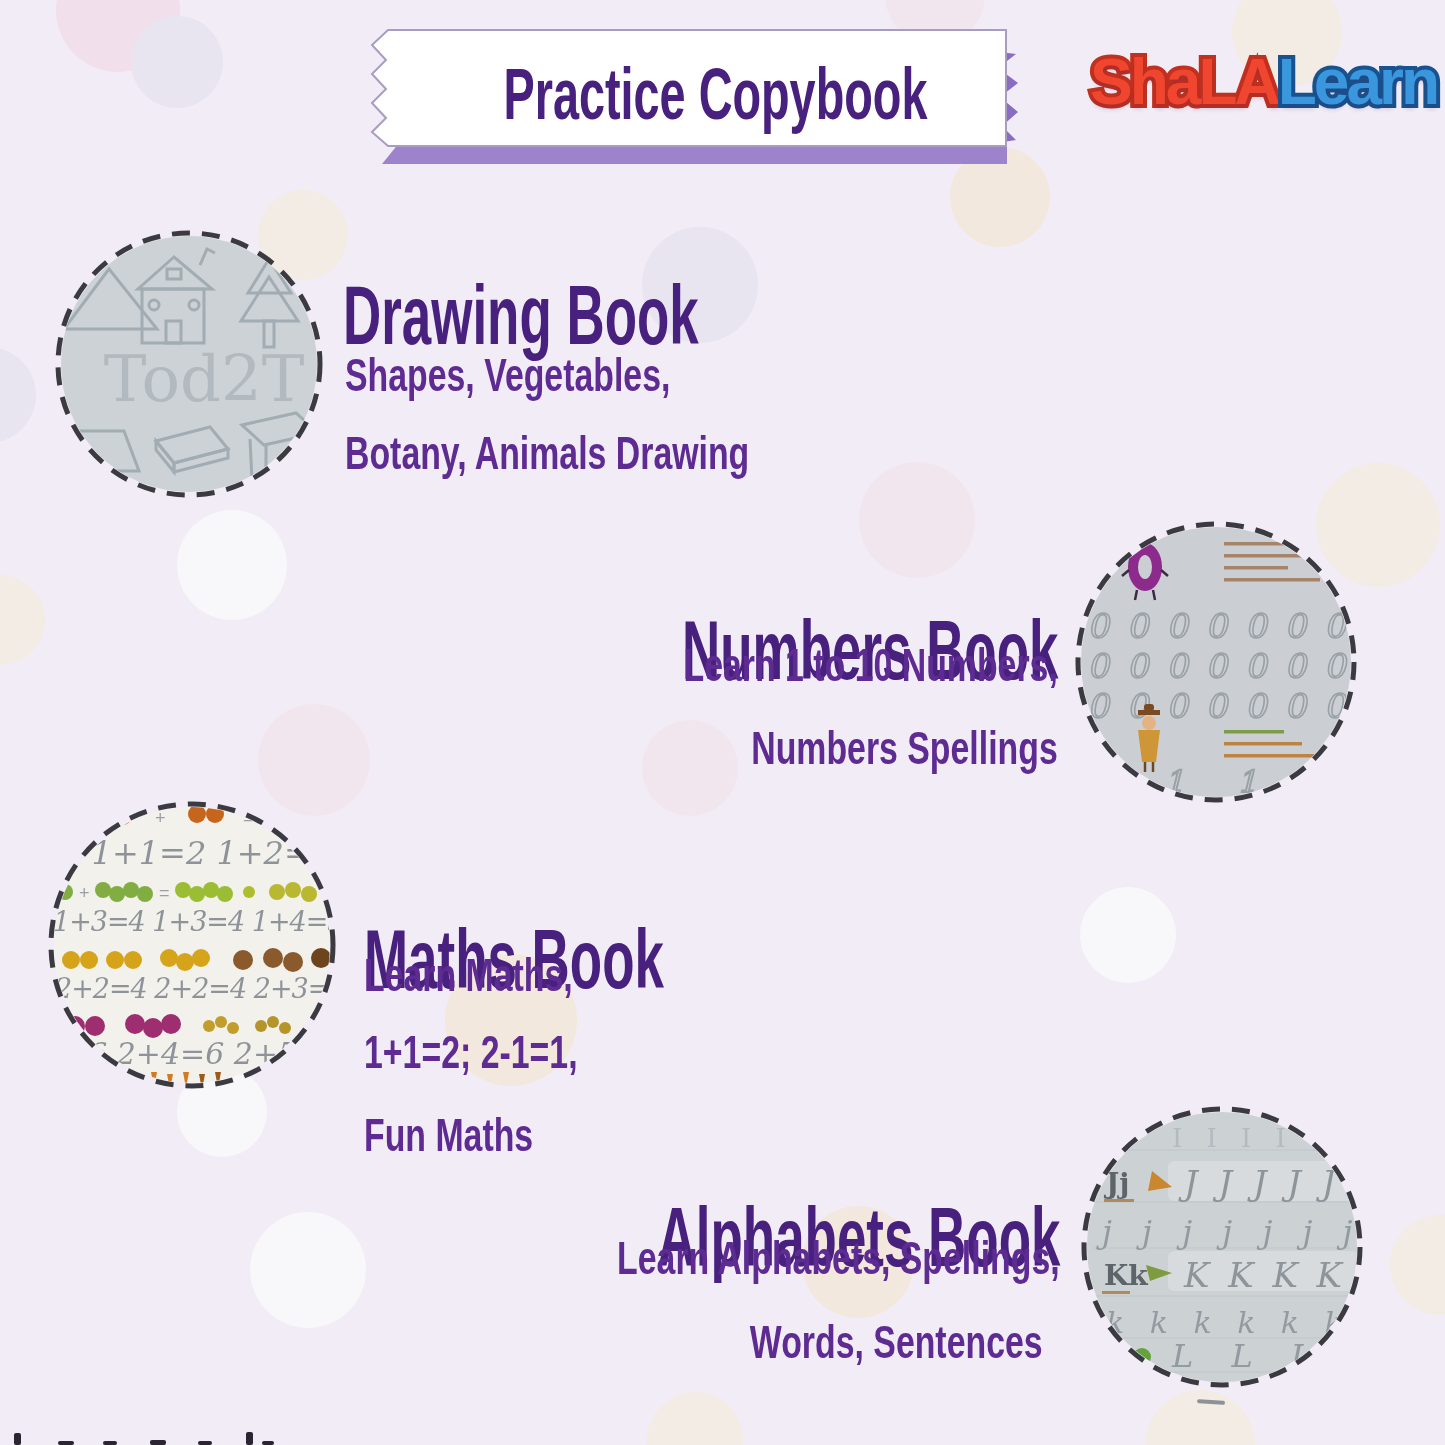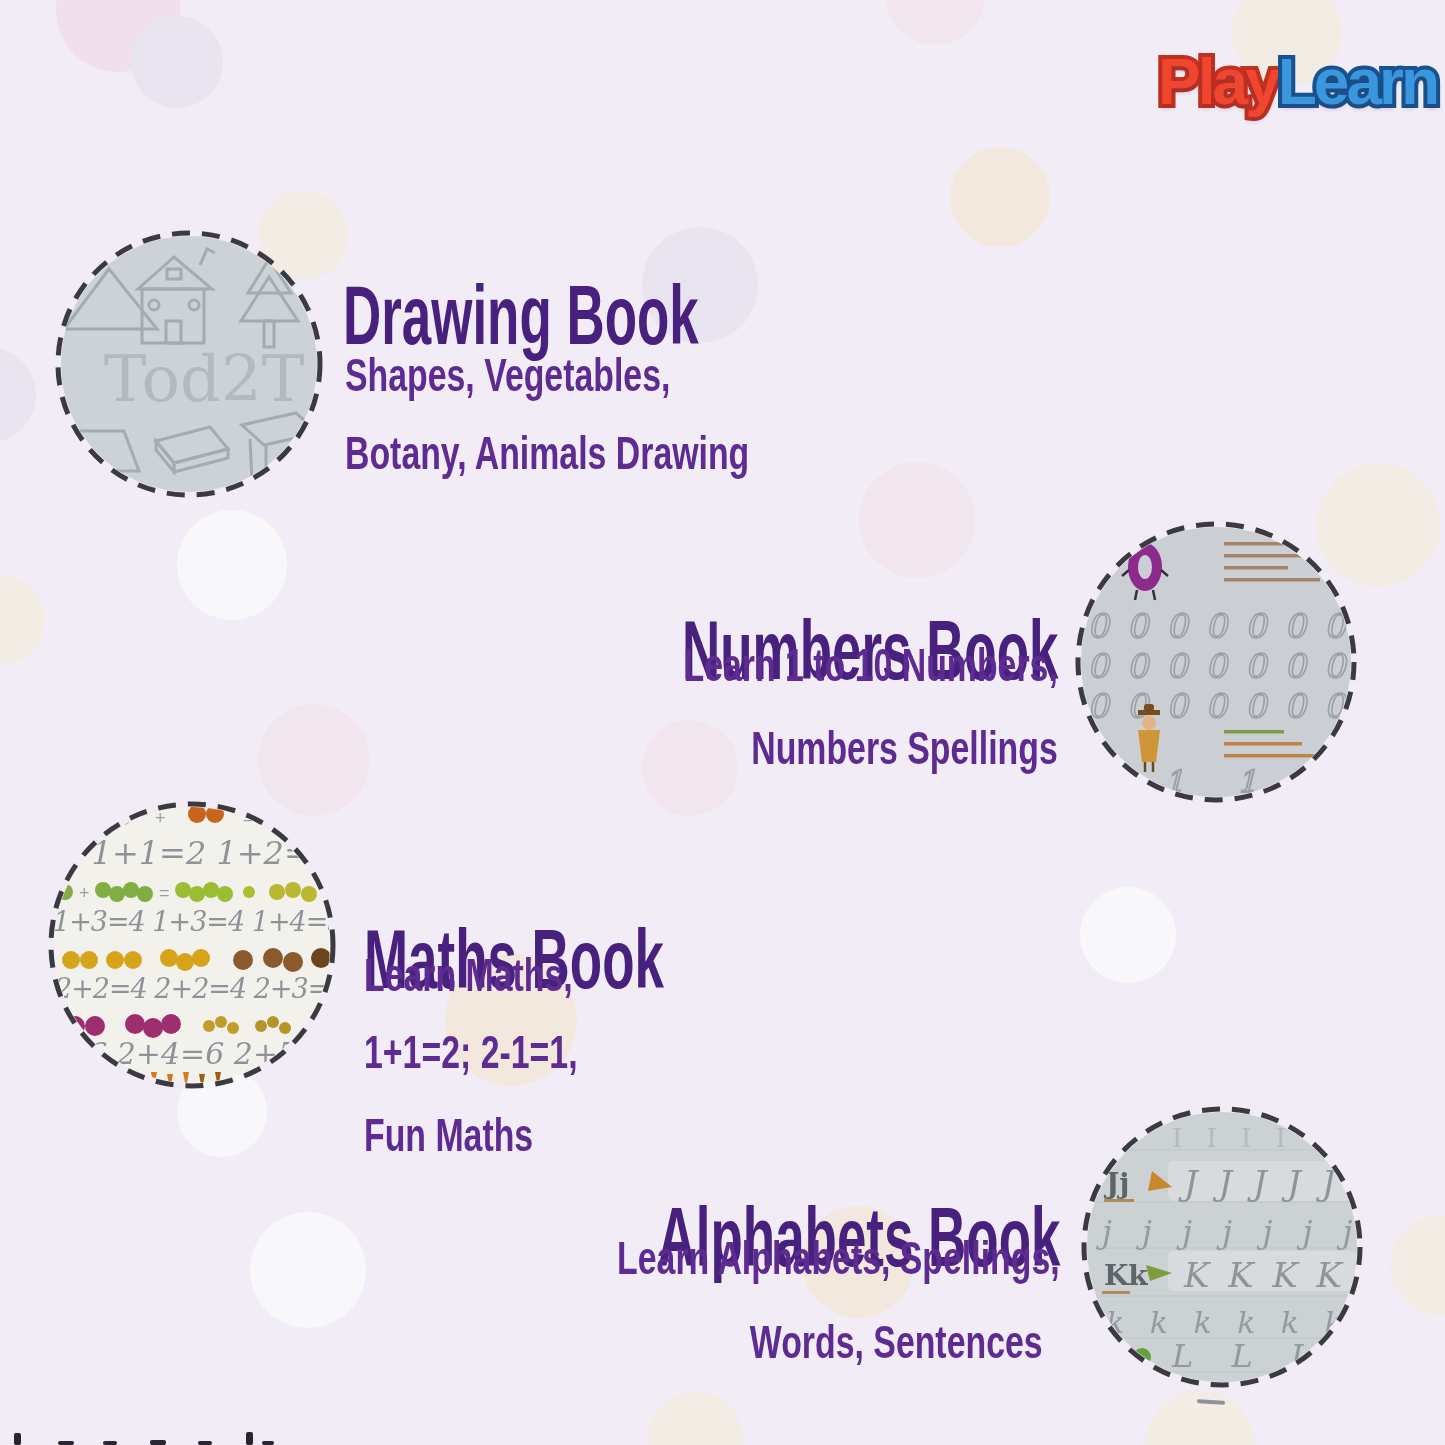--- a/index.html
+++ b/index.html
@@ -68,23 +68,31 @@
       <div class="dot" style="left: 445px; top: 954px; height: 132px; width: 132px; background: rgb(243, 232, 221);"></div>
       <div class="dot" style="left: 250px; top: 1212px; height: 116px; width: 116px; background: rgb(248, 247, 250);"></div>
       <div class="dot" style="left: 1080px; top: 887px; height: 96px; width: 96px; background: rgb(248, 247, 250);"></div>
       <div class="dot" style="left: 802px; top: 1206px; height: 112px; width: 112px; background: rgb(243, 232, 221);"></div>
       <div class="dot" style="left: 1390px; top: 1215px; height: 100px; width: 100px; background: rgb(242, 236, 229);"></div>
       <div class="dot" style="left: 1145px; top: 1390px; height: 110px; width: 110px; background: rgb(242, 236, 229);"></div>
       <div class="dot" style="left: 647px; top: 1392px; height: 96px; width: 96px; background: rgb(242, 236, 229);"></div>
       <div class="dot" style="left: 177px; top: 1067px; height: 90px; width: 90px; background: rgb(248, 247, 250);"></div>
     </div>
 
+  <div class="banner">
+    <svg width="660" height="150" viewBox="0 0 660 150">
+      <path d="M588,18 L654,26 L636,40 L656,55 L638,69 L656,84 L640,98 L654,112 L588,122 Z" fill="#8a6cc2"></path>
+      <path d="M46,104 L645,104 L645,136 L20,136 Z" fill="#9d83cc"></path>
+      <path d="M26,2 L644,2 L644,118 L26,118 L10,104 L24,90 L10,75 L24,61 L10,46 L24,32 L10,17 Z" fill="#ffffff" stroke="#a99cc2" stroke-width="2"></path>
+    </svg>
+    <div class="banner-title">Practice Copybook</div>
+  </div>
 
   <div class="logo">
-    <span class="logo-play">Play</span><span class="logo-shala">Learn</span>
+    <span class="logo-play">ShaLA</span><span class="logo-shala">Learn</span>
   </div>
 
   <div>
     <svg class="preview" style="left:54px;top:229px" width="270" height="270" viewBox="0 0 270 270">
       <defs>
           <clipPath id="clipD">
             <circle cx="135" cy="135" r="128"></circle>
           </clipPath>
         </defs>
       <circle cx="135" cy="135" r="128" fill="#cdd2d6"></circle>

